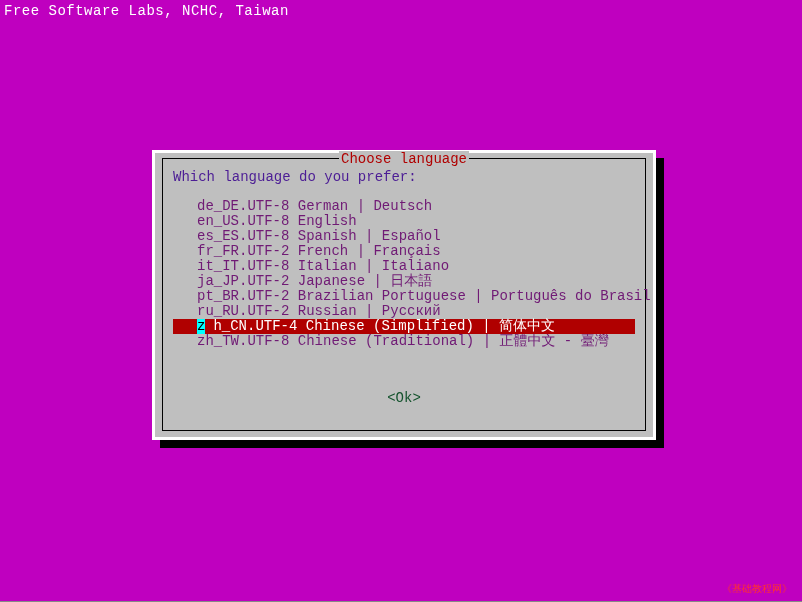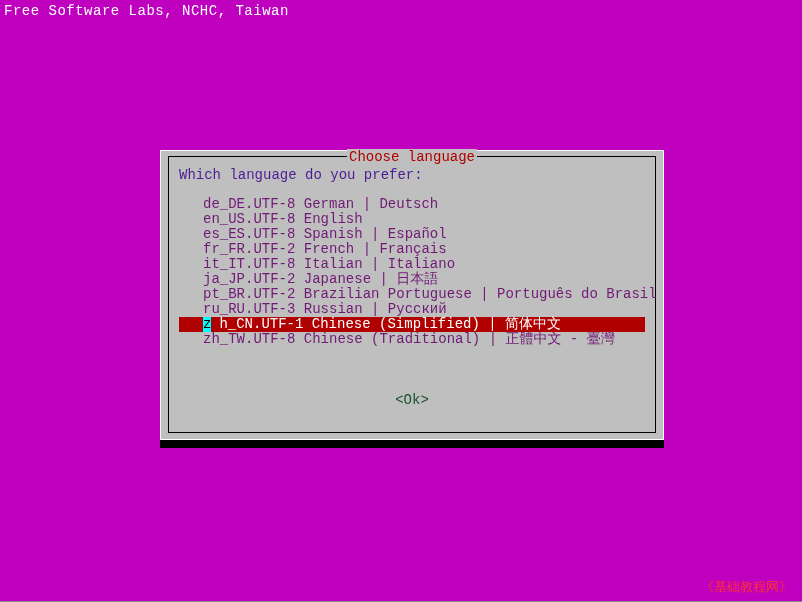--- a/index.html
+++ b/index.html
@@ -27,22 +27,21 @@
     height: 290px;
     background: #000000;
   }
   .dialog {
     position: absolute;
     top: 150px;
     left: 152px;
     width: 504px;
     height: 290px;
     background: #bfbfbf;
-    border: 1px solid #ffffff;
-    margin-left: 8px;
+    border: 3px solid #ffffff;
   }
   .dialog-inner {
     position: absolute;
     top: 5px;
     left: 7px;
     right: 7px;
     bottom: 6px;
     border: 1px solid #000000;
   }
   .dialog-title {
@@ -98,21 +97,21 @@
     transform: translateX(-50%);
     color: #14532d;
     cursor: pointer;
   }
   .footer {
     position: absolute;
     bottom: 6px;
     right: 10px;
     color: #ff3030;
     font-family: "SimSun", "Courier New", monospace;
-    font-size: 13px;
+    font-size: 10px;
   }
   .bottom-border {
     position: absolute;
     bottom: 0;
     left: 0;
     right: 0;
     height: 1px;
     background: #888888;
   }
 </style>
@@ -128,22 +127,22 @@
     <div class="dialog-title"> Choose language </div>
     <div class="prompt">Which language do you prefer:</div>
     <div class="lang-list" id="lang-list">
         <div class="lang-item">de_DE.UTF-8 German | Deutsch</div>
         <div class="lang-item">en_US.UTF-8 English</div>
         <div class="lang-item">es_ES.UTF-8 Spanish | Español</div>
         <div class="lang-item">fr_FR.UTF-2 French | Français</div>
         <div class="lang-item">it_IT.UTF-8 Italian | Italiano</div>
         <div class="lang-item">ja_JP.UTF-2 Japanese | 日本語</div>
         <div class="lang-item">pt_BR.UTF-2 Brazilian Portuguese | Português do Brasil</div>
-        <div class="lang-item">ru_RU.UTF-3 Russian | Русский</div>
-        <div class="lang-item selected" style="padding-right: 8px;"><span class="cursor-block">z</span><span style="margin-left: 8px;"> h_CN.UTF-1 Chinese (Simplified) | 简体中文</span></div>
+        <div class="lang-item">ru_RU.UTF-2 Russian | Русский</div>
+        <div class="lang-item selected" style="padding-right: 8px;"><span class="cursor-block">z</span><span style="margin-left: 8px;"> h_CN.UTF-4 Chinese (Simplified) | 简体中文</span></div>
         <div class="lang-item">zh_TW.UTF-8 Chinese (Traditional) | 正體中文 - 臺灣</div>
       </div>
     <div class="ok-button">&lt;Ok&gt;</div>
   </div>
 </div>
 
 <div class="footer">《基础教程网》</div>
 <div class="bottom-border"></div>
 
 </body></html>

